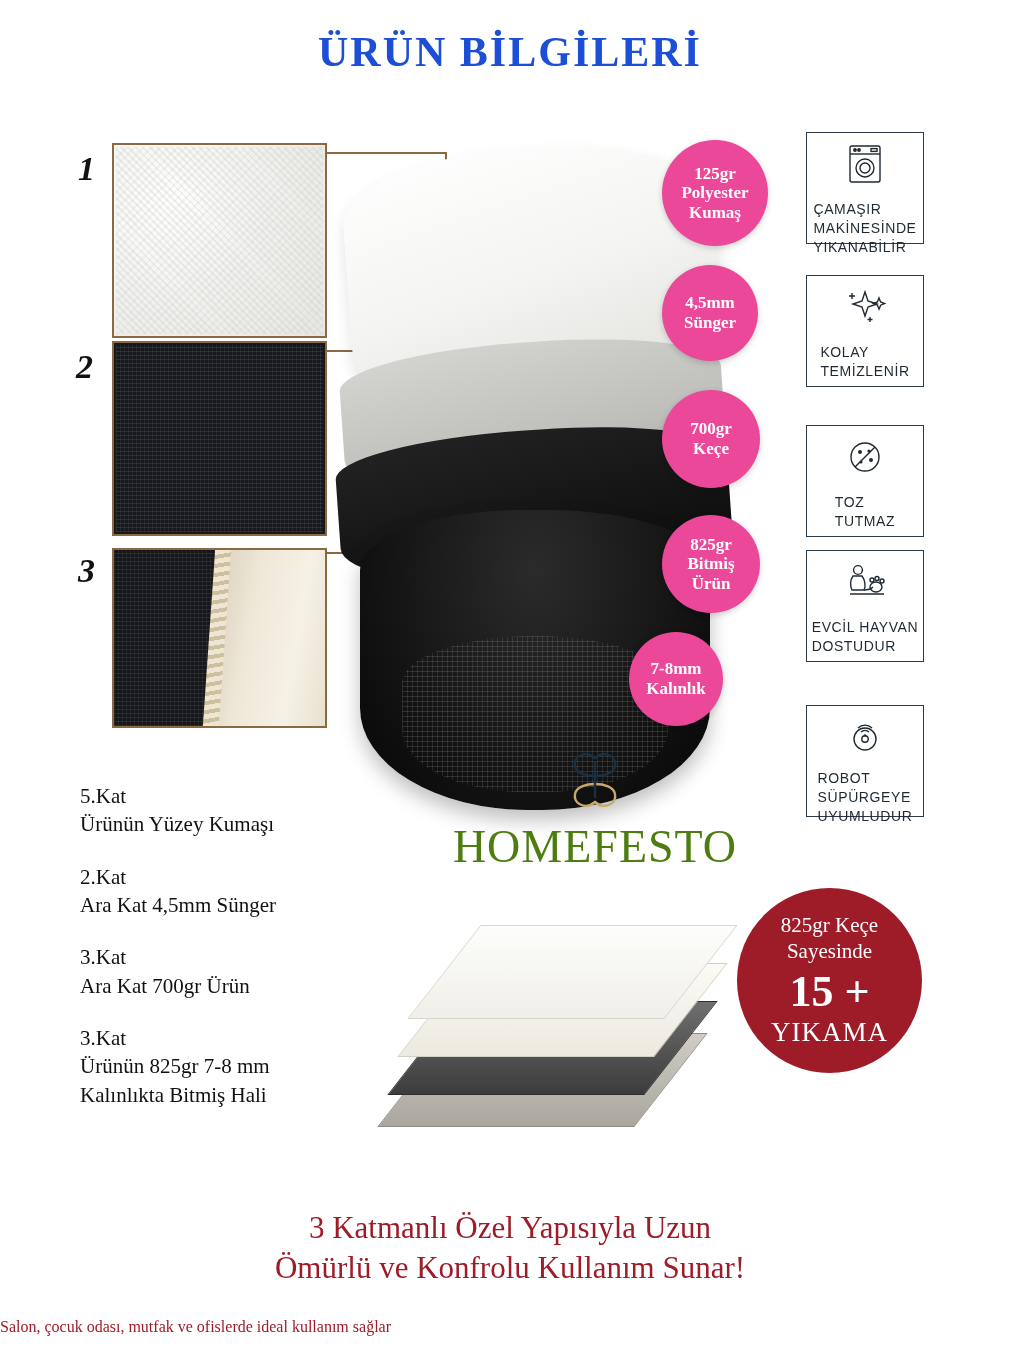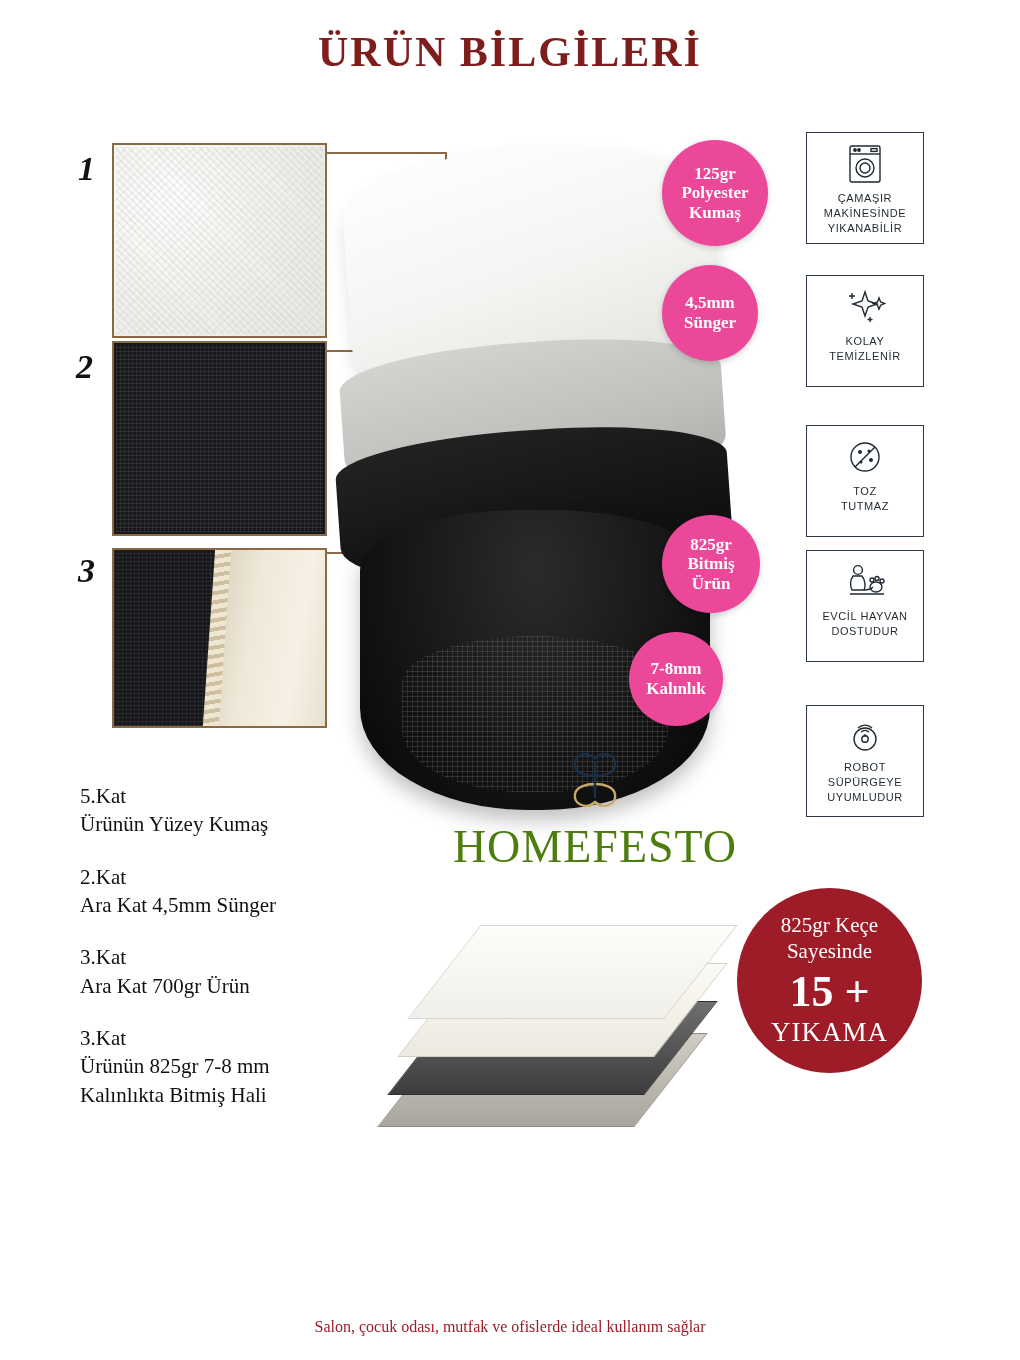--- a/index.html
+++ b/index.html
@@ -24,21 +24,21 @@
   
   .main-title {
     position: absolute;
     top: 28px;
     left: 0;
     width: 1020px;
     text-align: center;
     font-size: 42px;
     font-weight: bold;
     letter-spacing: 2px;
-    color: #7f1d1d;
+    color: #1d4ed8;
   }
 
   
   .swatch {
     position: absolute;
     border: 2px solid #8a6a44;
     box-sizing: border-box;
   }
   .swatch-1 {
     left: 112px; top: 143px; width: 215px; height: 195px;
@@ -179,26 +179,26 @@
     height: 112px;
     border: 1.5px solid #2d3a4a;
     box-sizing: border-box;
     display: flex;
     flex-direction: column;
     align-items: center;
     justify-content: flex-start;
     padding-top: 10px;
   }
   .feature .f-label {
-    margin-top: 6px;
+    margin-top: 15px;
     font-family: "Liberation Sans", sans-serif;
-    font-size: 11px;
+    font-size: 14px;
     letter-spacing: .6px;
     line-height: 1.35;
-    text-align: center;
+    text-align: left;
     color: #1f2933;
     white-space: pre-line;
   }
   .f1 { top: 132px; }
   .f2 { top: 275px; }
   .f3 { top: 425px; }
   .f4 { top: 550px; }
   .f5 { top: 705px; }
   .feature svg { display: block; }
 
@@ -285,21 +285,20 @@
     color: #9e1b28;
     font-size: 31px;
     line-height: 1.3;
     white-space: pre-line;
   }
   .footer-sub {
     position: absolute;
     left: 0;
     top: 1318px;
     width: 1020px;
-    text-align: center;
     color: #9e1b28;
     font-size: 16px;
   }
 </style>
 </head>
 <body>
 
 <div class="page">
 
   <div class="main-title">ÜRÜN BİLGİLERİ</div>
@@ -331,20 +330,24 @@
   </div>
 
   <div class="badge b1">
       <span>125gr
 Polyester
 Kumaş</span>
     </div>
   <div class="badge b2">
       <span>4,5mm
 Sünger</span>
+    </div>
+  <div class="badge b3">
+      <span>700gr
+Keçe</span>
     </div>
   <div class="badge b4">
       <span>825gr
 Bitmiş
 Ürün</span>
     </div>
   <div class="badge b5">
       <span>7-8mm
 Kalınlık</span>
     </div>
@@ -422,21 +425,21 @@
       </svg>
     </span>
     <span class="f-label">ROBOT
 SÜPÜRGEYE
 UYUMLUDUR</span>
   </div>
 
   <div class="layer-list">
     <div class="layer-item">
       <div class="l-title">5.Kat</div>
-      <div class="l-desc">Ürünün Yüzey Kumaş</div>
+      <div class="l-desc">Ürünün Yüzey Kumaşı</div>
     </div>
     <div class="layer-item">
       <div class="l-title">2.Kat</div>
       <div class="l-desc">Ara Kat 4,5mm Sünger</div>
     </div>
     <div class="layer-item">
       <div class="l-title">3.Kat</div>
       <div class="l-desc">Ara Kat 700gr Ürün</div>
     </div>
     <div class="layer-item">
@@ -464,15 +467,17 @@
     <div class="sheet sheet-1"></div>
   </div>
 
   <div class="wash-badge">
     <div class="w-line1">825gr Keçe
 Sayesinde</div>
     <div class="w-num">15 +</div>
     <div class="w-line2">YIKAMA</div>
   </div>
 
+  <div class="footer-main">3 Katmanlı Özel Yapısıyla Uzun
+Ömürlü ve Konfrolu Kullanım Sunar!</div>
   <div class="footer-sub">Salon, çocuk odası, mutfak ve ofislerde ideal kullanım sağlar</div>
 
 </div>
 
 </body></html>

